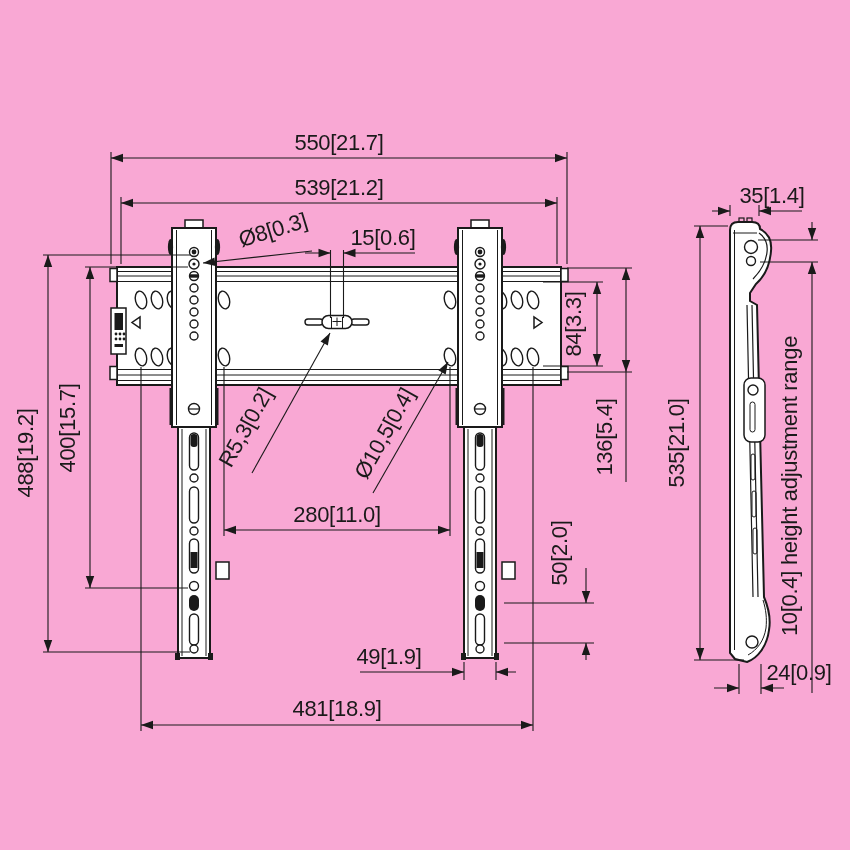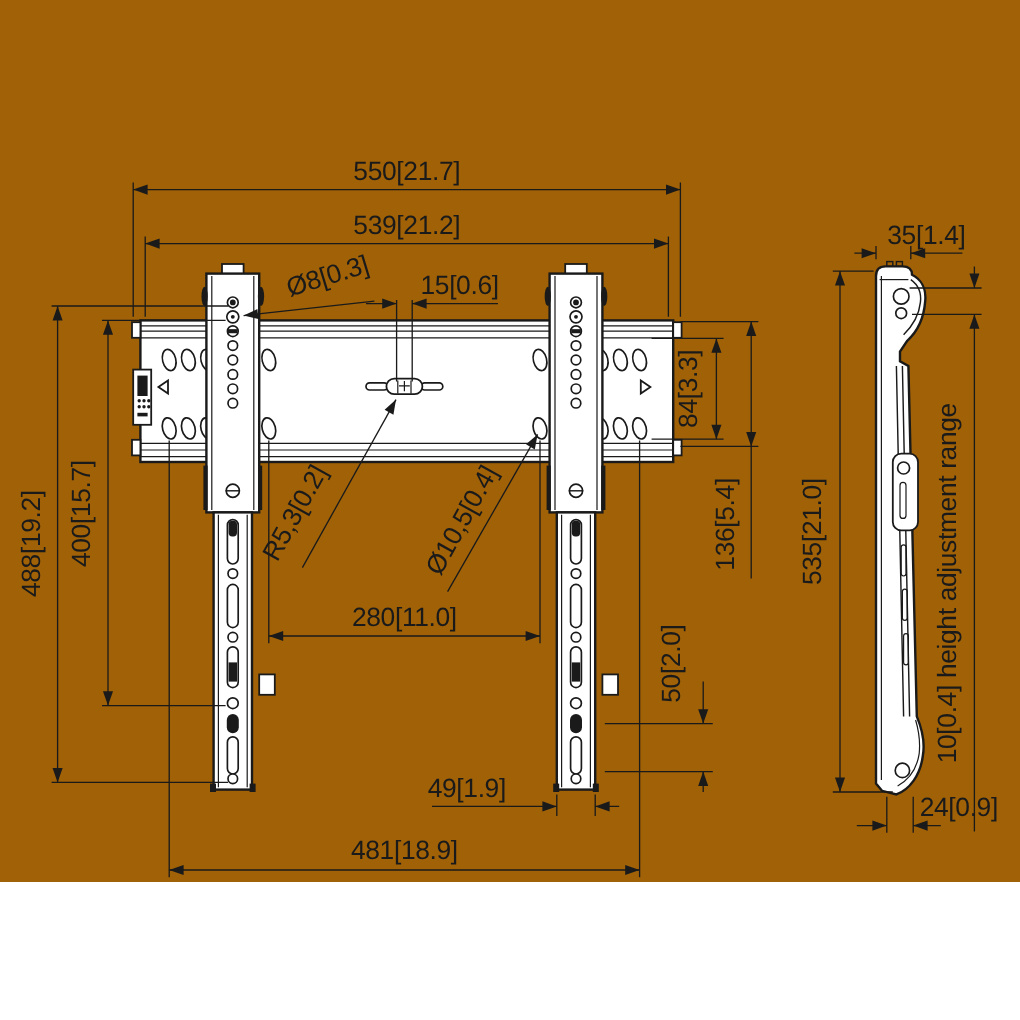--- a/index.html
+++ b/index.html
@@ -1,16 +1,16 @@
 <!DOCTYPE html>
 <html><head>
 <meta charset="utf-8">
 <style>
   html,body{margin:0;padding:0;background:#ffffff;}
-  .stage{position:relative;width:850px;height:735px;background:#a16207;overflow:hidden;}
+  .stage{position:relative;width:850px;height:850px;background:#f9a8d4;overflow:hidden;}
   svg{display:block;}
   
   .ol  {fill:#ffffff;stroke:#1a1a1a;stroke-width:2;}
   .ol15{fill:#ffffff;stroke:#1a1a1a;stroke-width:1.5;}
   .ln1 {fill:none;stroke:#1a1a1a;stroke-width:1;}
   .ln12{fill:none;stroke:#1a1a1a;stroke-width:1.2;}
   .ln15{fill:none;stroke:#1a1a1a;stroke-width:1.5;}
   .dim {fill:none;stroke:#1a1a1a;stroke-width:1.1;}
   .arr {fill:#1a1a1a;stroke:none;}
   .drk {fill:#1a1a1a;stroke:none;}

